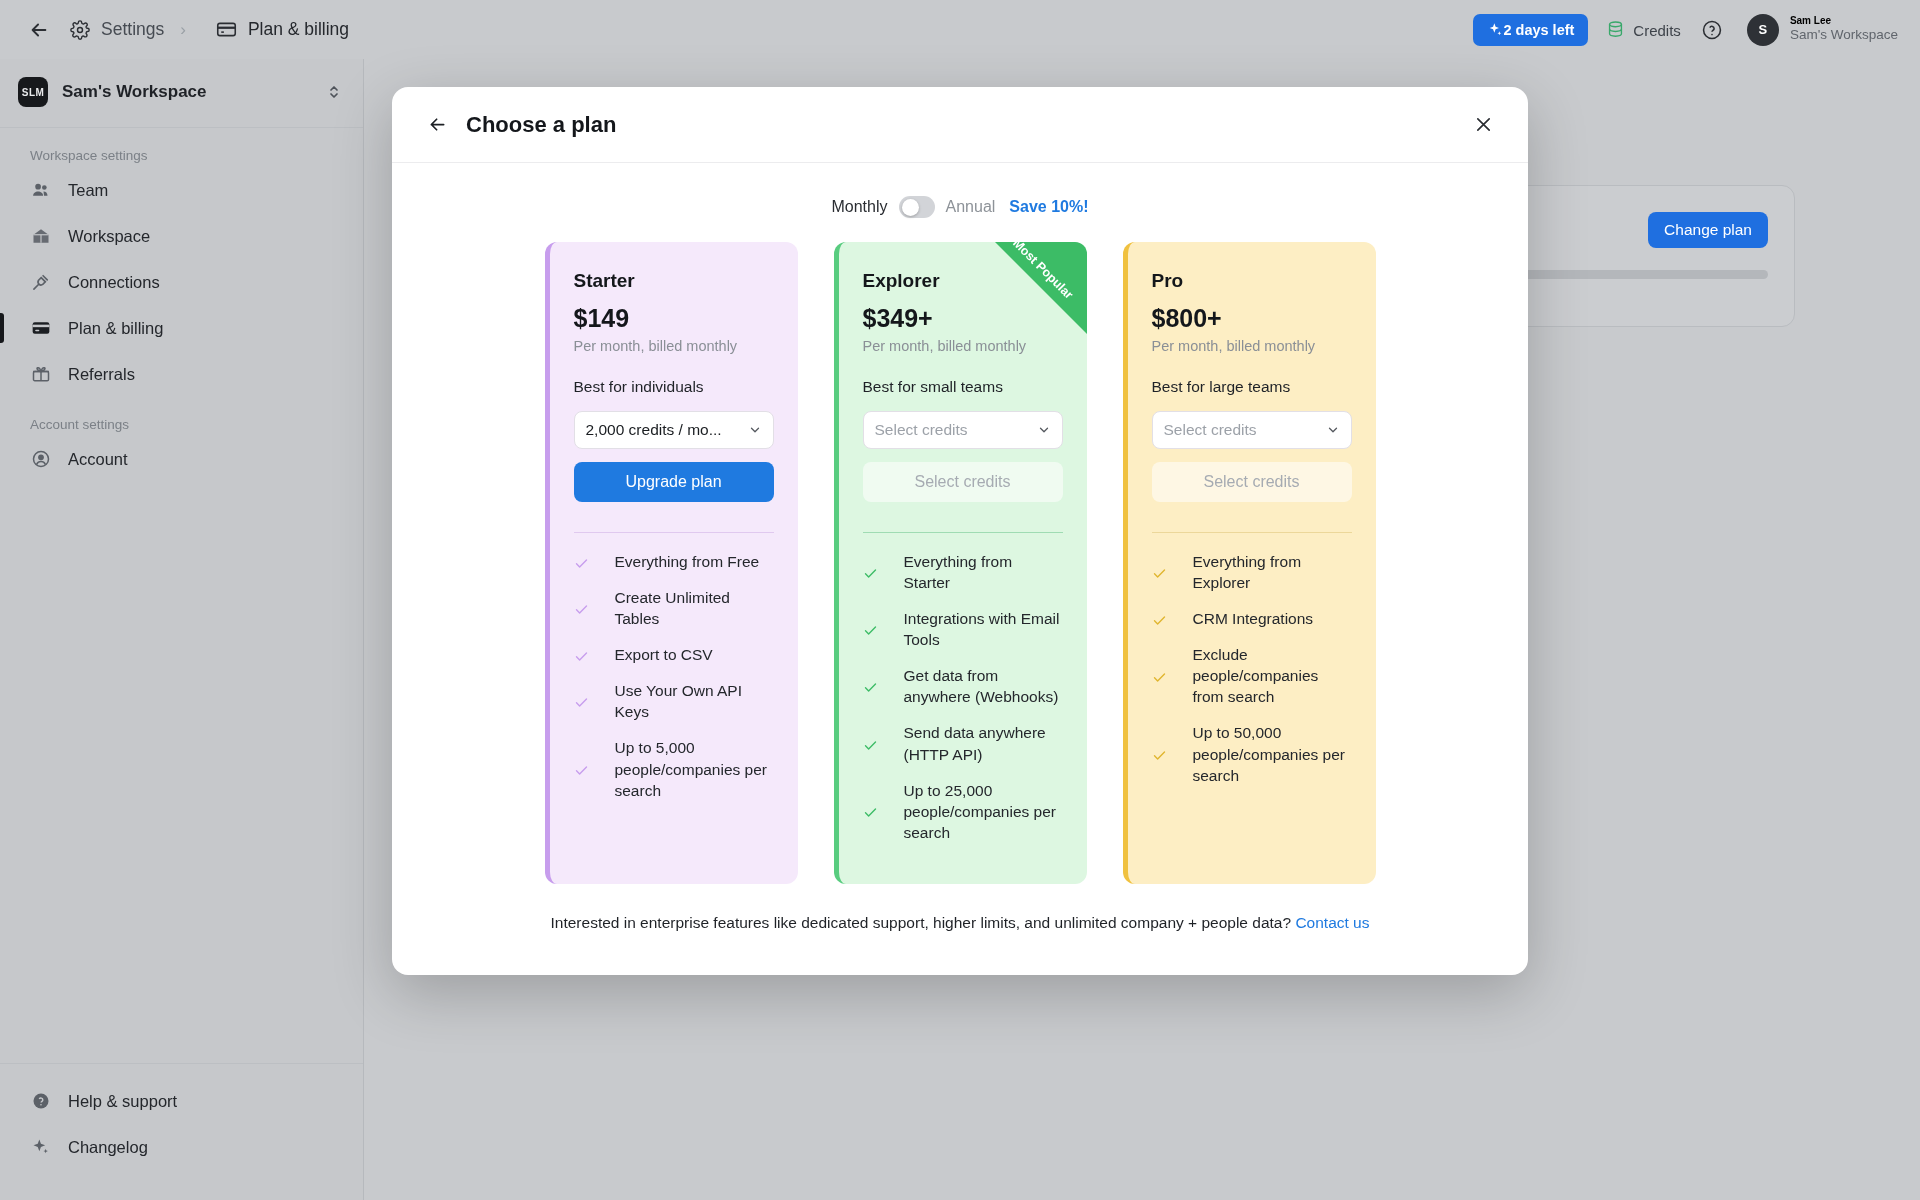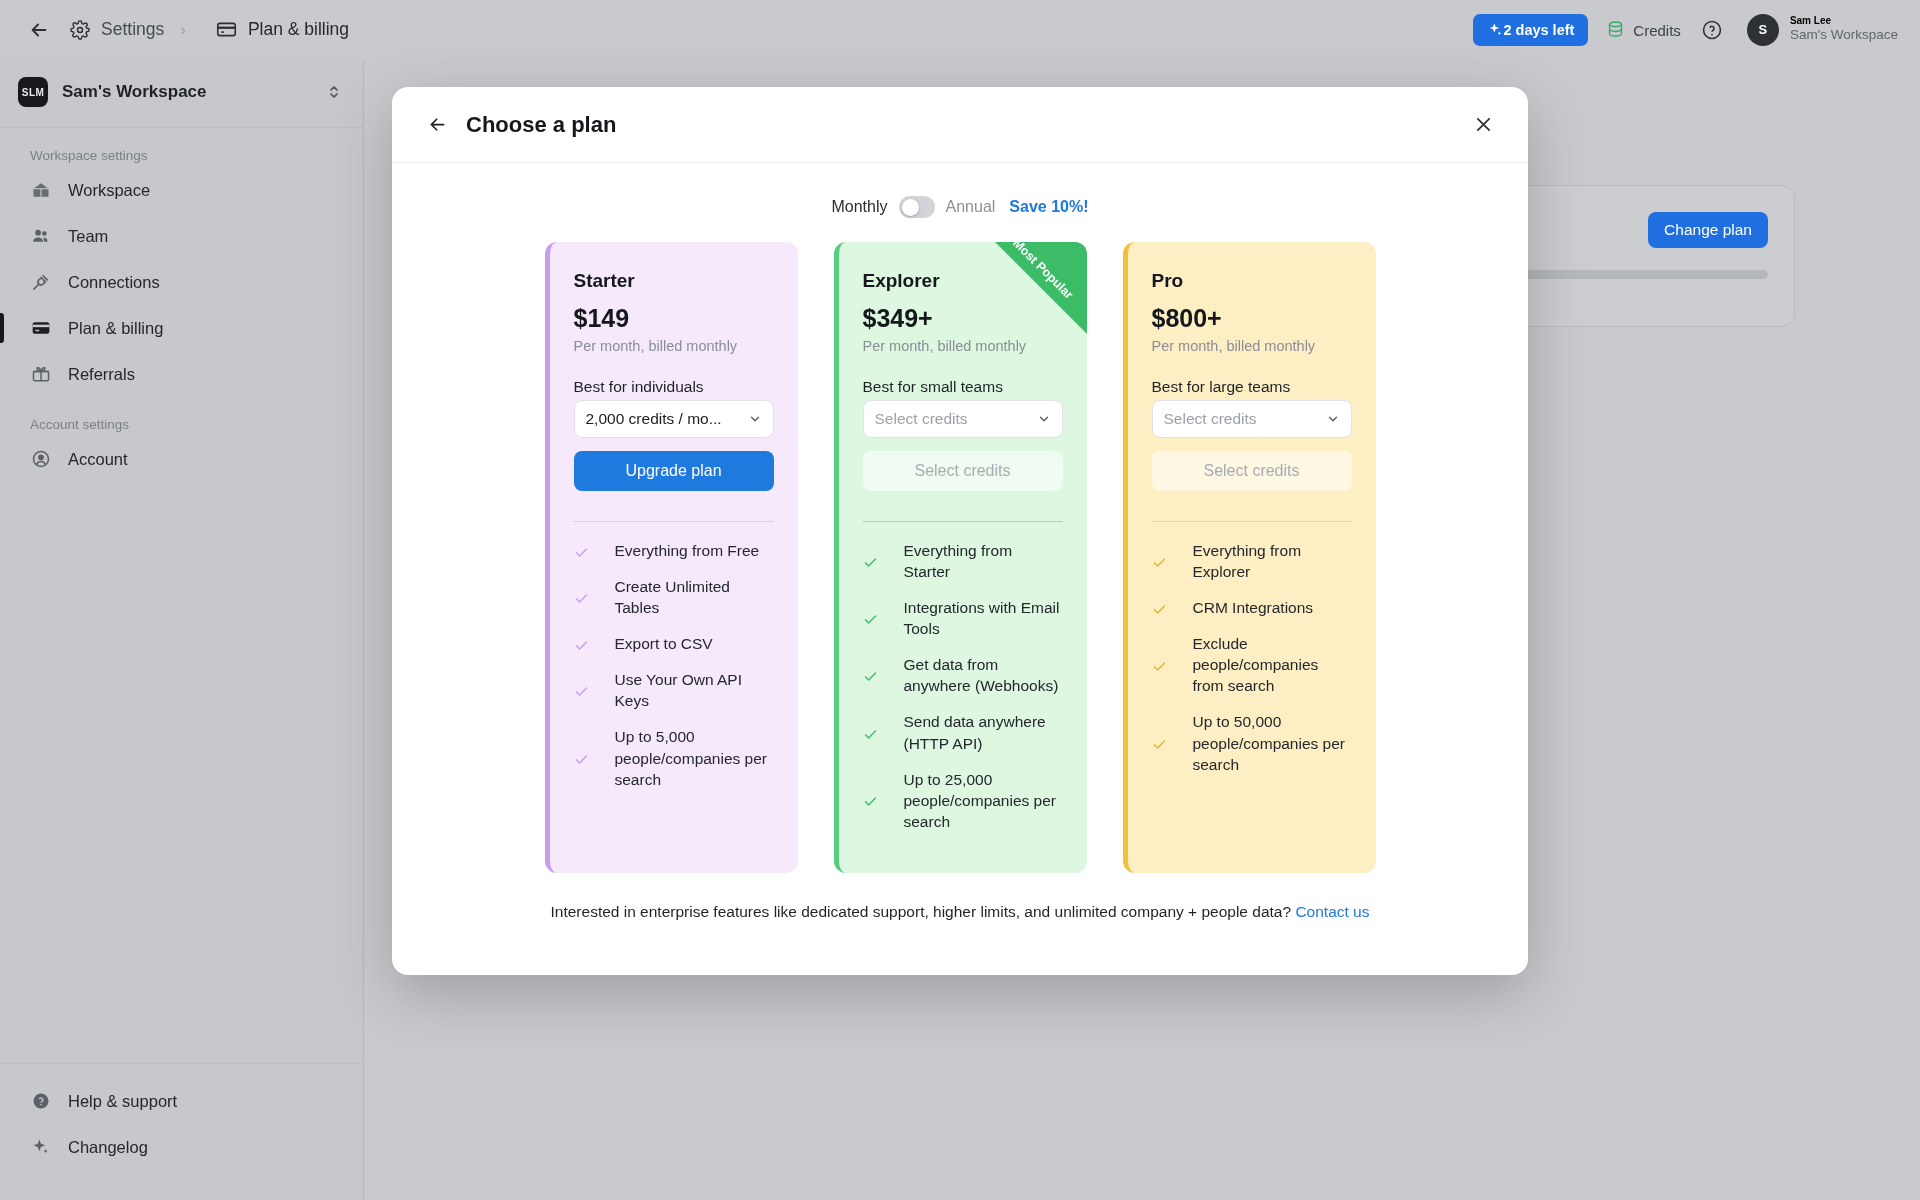--- a/index.html
+++ b/index.html
@@ -111,21 +111,21 @@
     display:flex; flex-direction:column;
   }
   .card.starter { background:#f5e9fb; border-left:5px solid #c79ded; }
   .card.explorer { background:#ddf7e1; border-left:5px solid #58cc7f; }
   .card.pro { background:#fdeec4; border-left:5px solid #f0c13f; }
   .card-name { font-size:19px; font-weight:700; color:#14171b; }
   .card-price { font-size:25px; font-weight:700; color:#14171b; margin-top:12px; }
   .card-period { font-size:14.5px; color:#8a8f96; margin-top:5px; }
   .card-best { font-size:15.5px; color:#1f2227; margin-top:24px; }
   .select {
-    margin-top:4px; height:38px; border-radius:8px; background:#fff; border:1px solid #e2dfe6;
+    margin-top:15px; height:38px; border-radius:8px; background:#fff; border:1px solid #e2dfe6;
     display:flex; align-items:center; padding: 0 11px; cursor:pointer;
   }
   .select .val { font-size:15.5px; color:#1a1d21; flex:1; overflow:hidden; white-space:nowrap; }
   .select .val.ph { color:#9ca1a8; }
   .select .chev { color:#55595f; font-size:12px; }
   .cta {
     margin-top:13px; height:40px; border-radius:8px; display:flex; align-items:center; justify-content:center;
     font-size:16px; cursor:pointer; border:none; width:100%;
   }
   .cta.primary { background:#1f7ae0; color:#fff; font-weight:400; }
@@ -231,37 +231,37 @@
             <path d="M4 12l3 3 3-3"></path>
           </svg>
       </div>
     </div>
 
     <div class="sec-label">Workspace settings</div>
 
     <div class="nav-item">
       <span class="ico">
         <svg width="20" height="20" viewBox="0 0 24 24" fill="currentColor">
-            <path d="M3 10.5L12 4l9 6.5V20H3z" opacity=".9"></path>
-            <path d="M3 10.5h18" stroke="#c6c8cb" stroke-width="1.4"></path>
-            <path d="M12 10.5V20" stroke="#c6c8cb" stroke-width="1.4"></path>
-          </svg>
-      </span>
-      <span>Workspace</span>
-    </div>
-    <div class="nav-item">
-      <span class="ico">
-        <svg width="20" height="20" viewBox="0 0 24 24" fill="currentColor">
             <circle cx="8.5" cy="8" r="3.4"></circle>
             <circle cx="16" cy="9" r="2.8"></circle>
             <path d="M2.5 19c0-3.3 2.7-5.3 6-5.3s6 2 6 5.3z"></path>
             <path d="M15 13.9c2.8 0 4.8 1.9 4.8 5.1h-4.2z"></path>
           </svg>
       </span>
       <span>Team</span>
+    </div>
+    <div class="nav-item">
+      <span class="ico">
+        <svg width="20" height="20" viewBox="0 0 24 24" fill="currentColor">
+            <path d="M3 10.5L12 4l9 6.5V20H3z" opacity=".9"></path>
+            <path d="M3 10.5h18" stroke="#c6c8cb" stroke-width="1.4"></path>
+            <path d="M12 10.5V20" stroke="#c6c8cb" stroke-width="1.4"></path>
+          </svg>
+      </span>
+      <span>Workspace</span>
     </div>
     <div class="nav-item">
       <span class="ico">
         <svg width="20" height="20" viewBox="0 0 24 24" fill="none" stroke="currentColor" stroke-width="2" stroke-linecap="round">
             <path d="M14.5 4.5l5 5"></path>
             <path d="M9 15l-5.5 5.5"></path>
             <path d="M12.2 6.8l5 5-3.1 3.1a3.6 3.6 0 01-5-5z"></path>
           </svg>
       </span>
       <span>Connections</span>

